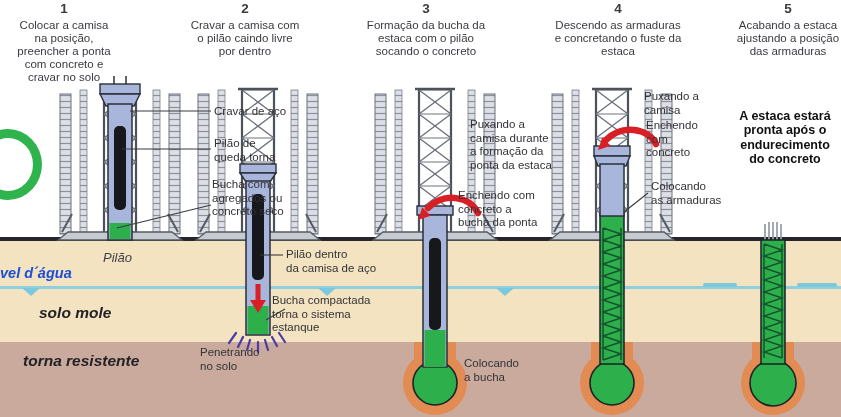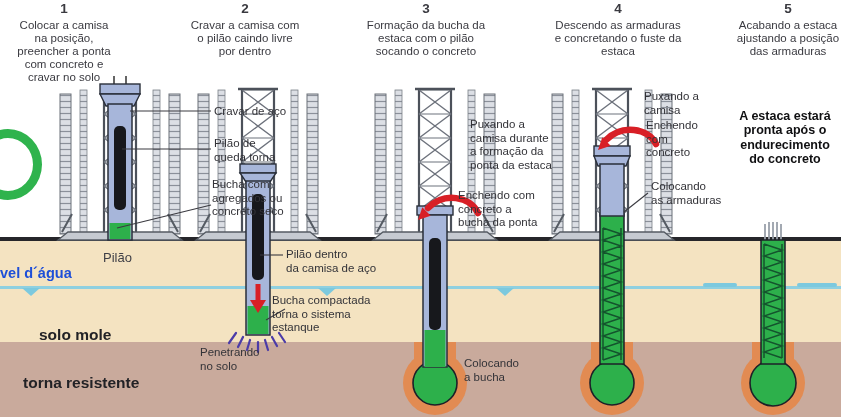--- a/index.html
+++ b/index.html
@@ -13,22 +13,22 @@
   .wtri{position:absolute;top:288px;width:0;height:0;border-left:9px solid transparent;
         border-right:9px solid transparent;border-top:8px solid #7cc9de;}
   .wdash{position:absolute;top:283px;height:4px;background:#7cc9de;border-radius:2px;}
   
   .hdr{position:absolute;text-align:center;color:#3a3a40;}
   .hdr .num{font-weight:bold;font-size:13.5px;line-height:1;margin-bottom:3px;}
   .hdr .title{font-size:11.5px;line-height:1.15;white-space:pre-line;text-align:center;}
   
   .lbl{position:absolute;font-size:11.5px;line-height:1.18;color:#333338;white-space:pre-line;}
   .lbl.center{text-align:left;}
-  .gnd{position:absolute;color:#3f3f46;font-size:13px;}
-  .gnd.bold{font-weight:bold;color:#222226;font-size:15.5px;margin-top:22px;}
+  .gnd{position:absolute;color:#3f3f46;font-size:13px;font-style:italic;}
+  .gnd.bold{font-weight:bold;color:#222226;font-size:15.5px;}
   .nivel{font-weight:bold;color:#1d4ed8;font-size:14.5px;}
   .note{position:absolute;font-weight:bold;font-size:12.5px;line-height:1.15;color:#101012;
         text-align:center;white-space:pre-line;}
   .green-ring{position:absolute;left:-26px;top:129px;width:50px;height:53px;border-radius:50%;
         border:9px solid #2fb34d;}
   svg.scene{position:absolute;left:0;top:0;}
 </style>
 </head>
 <body>
 

